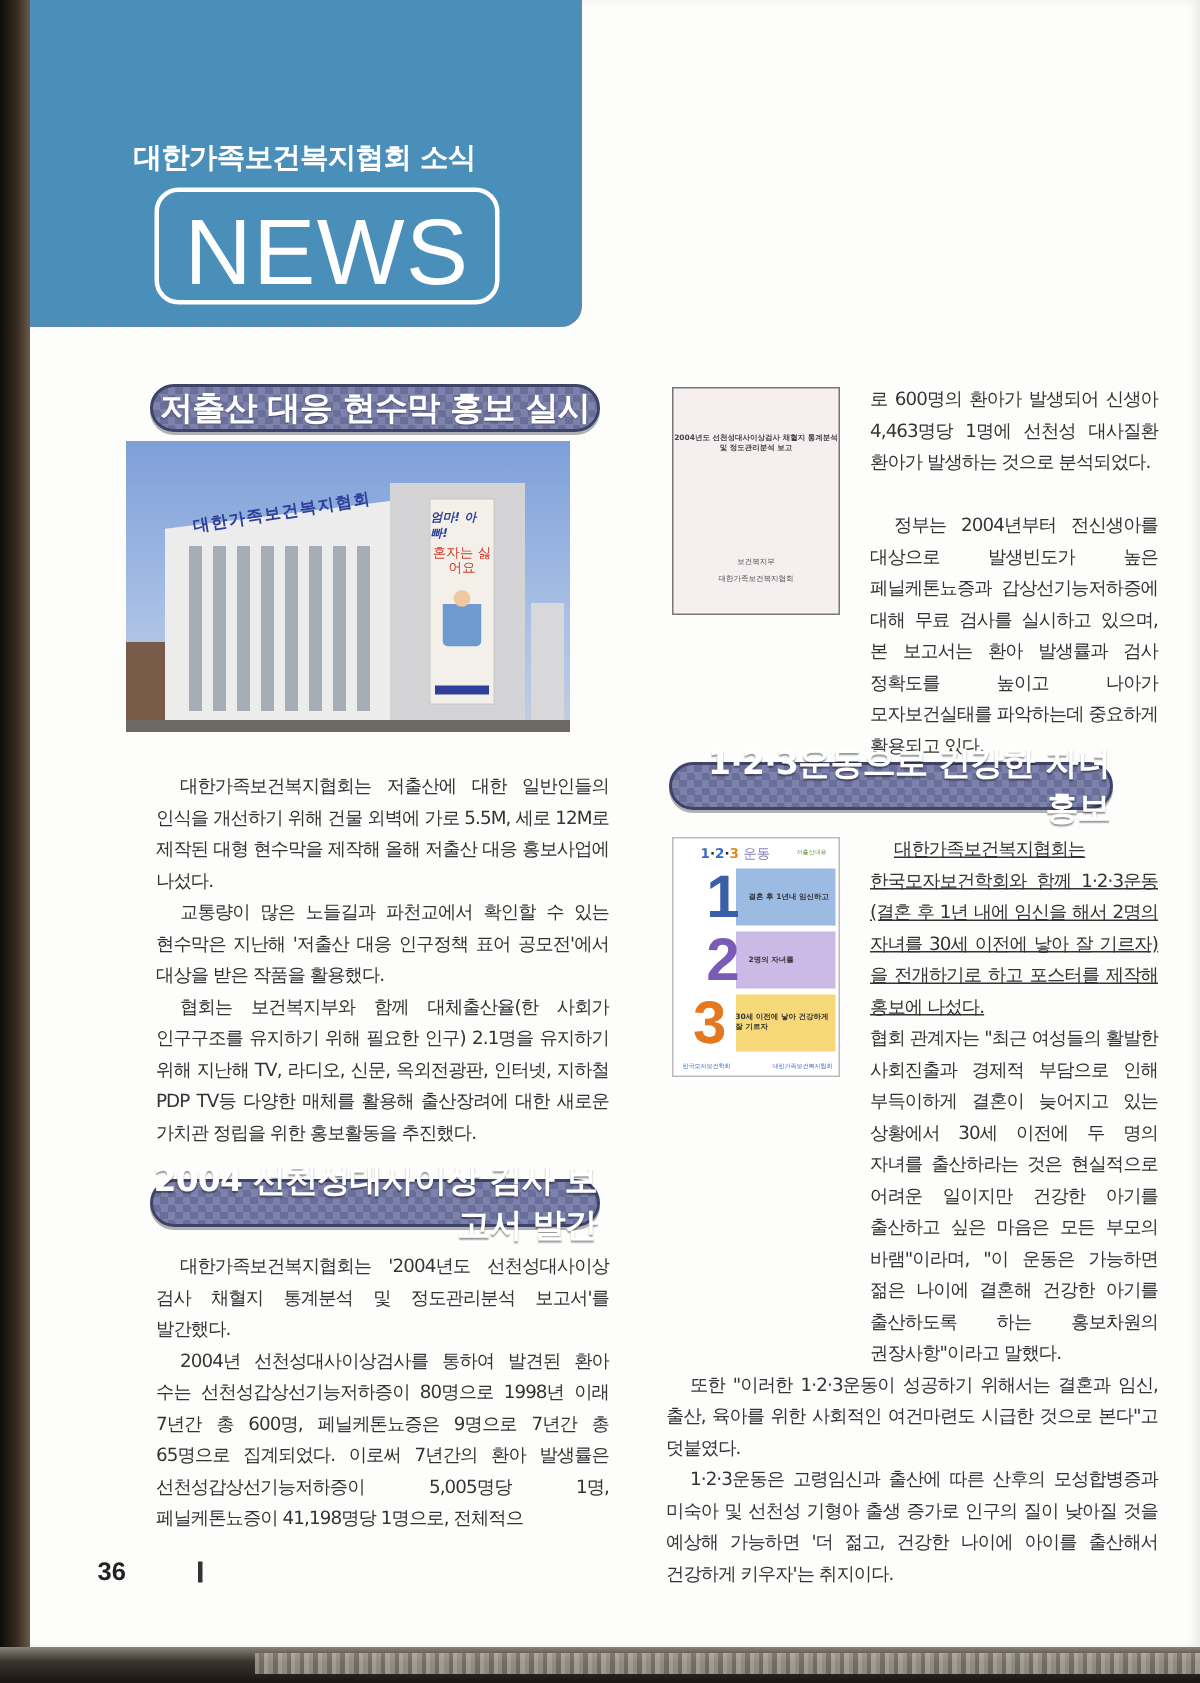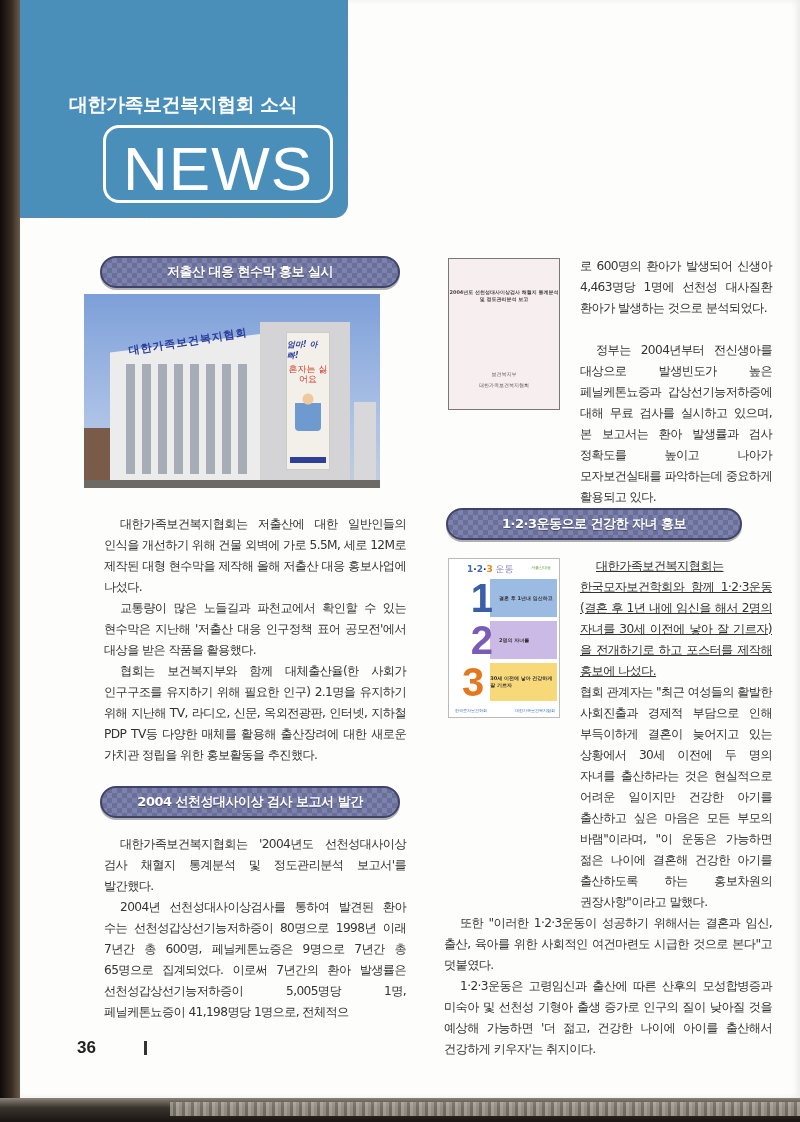--- a/index.html
+++ b/index.html
@@ -8,35 +8,35 @@
 
   .spine { position: absolute; left: 0; top: 0; width: 20px; height: 1122px;
     background: linear-gradient(90deg, #0d0a08 0%, #3b2e24 60%, #6a5c4c 100%); }
   .page { position: absolute; left: 20px; top: 0; width: 780px; height: 1098px; background: #fdfdfc;
     box-shadow: inset -3px 0 6px rgba(0,0,0,0.08); }
   .bottom-edge { position: absolute; left: 0; top: 1098px; width: 800px; height: 24px;
     background: linear-gradient(180deg, #8a8378 0%, #3a342e 40%, #1a1512 100%); }
   .bottom-edge .strip { position: absolute; left: 170px; top: 4px; width: 630px; height: 14px;
     background: repeating-linear-gradient(90deg, #b9b2a6 0 3px, #8d857a 3px 6px, #d0c9bd 6px 9px); opacity: 0.7; }
 
-  .header-band { position: absolute; left: 0; top: 0; width: 328px; height: 218px;
+  .header-band { position: absolute; left: 0; top: 0; width: 368px; height: 218px;
     background: #4a8fba; border-bottom-right-radius: 14px;
     border-right: 2px dashed rgba(110,130,160,0.55); border-bottom: 2px dashed rgba(110,130,160,0.55); }
   .header-band .sub { position: absolute; left: 0; width: 100%; top: 92px; text-align: center;
     color: #fff; font-size: 19px; font-weight: bold; letter-spacing: -0.5px; }
   .header-band .news-box { position: absolute; left: 83px; top: 125px; width: 230px; height: 78px;
     border: 3px solid #fff; border-radius: 16px; display: flex; align-items: flex-end; justify-content: center; }
   .header-band .news-box span { color: #fff; font-family: "Liberation Sans", sans-serif; font-size: 62px;
     letter-spacing: 1px; line-height: 1; }
 
   .pill { position: absolute; height: 32px; border-radius: 16px;
     background: repeating-conic-gradient(#6a6f9a 0 25%, #7d82ad 0 50%) 0 0/10px 10px;
     border: 2px solid #3f4368; box-shadow: 0 2px 0 rgba(0,0,0,0.3);
     display: flex; align-items: center; justify-content: center; }
-  .pill span { color: #fff; font-size: 13px; font-weight: bold; letter-spacing: -0.5px; text-shadow: 0 1px 1px rgba(0,0,0,0.4); }
+  .pill span { color: #fff; font-size: 22px; font-weight: bold; letter-spacing: -0.5px; text-shadow: 0 1px 1px rgba(0,0,0,0.4); text-align: right; }
 
   .photo { position: absolute; left: 84px; top: 294px; width: 296px; height: 194px; overflow: hidden;
     background: linear-gradient(180deg, #7d9fd8 0%, #a9c0e6 60%, #c4cde0 100%); }
   .photo .bldg { position: absolute; left: 26px; top: 28px; width: 250px; height: 166px; }
   .photo .bldg-main { position: absolute; left: 0; top: 12px; width: 150px; height: 154px; background: #ececec;
     clip-path: polygon(0 12%, 100% 0, 100% 100%, 0 100%); }
   .photo .bldg-side { position: absolute; left: 150px; top: 0; width: 90px; height: 166px; background: #d4d4d6; }
   .photo .windows { position: absolute; left: 12px; top: 42px; width: 125px; height: 110px;
     background: repeating-linear-gradient(90deg, transparent 0 4px, #9aa3ad 4px 13px, transparent 13px 16px),
                 repeating-linear-gradient(0deg, #ececec 0 14px, transparent 14px 26px); opacity: 0.85; }
@@ -66,21 +66,21 @@
   .poster .ttl .n1, .poster .ttl .n2 { color: #3a6bc0; } .poster .ttl .n3 { color: #e58a1e; } .poster .ttl .w { color: #8a7fb8; font-weight: normal; }
   .poster .logo { position: absolute; right: 8px; top: 6px; font-size: 4px; color: #6a9a40; }
   .poster .row { position: absolute; left: 4px; width: 104px; height: 38px; display: flex; align-items: center; }
   .poster .row .num { font-family: "Liberation Sans", sans-serif; font-weight: bold; font-size: 40px; line-height: 1; width: 40px; text-align: right; margin-right: 6px; }
   .poster .row .txt { font-size: 5px; line-height: 7px; font-weight: bold; color: #333; }
   .poster .r1 { top: 20px; background: linear-gradient(90deg, transparent 36%, #9cbbe2 36%); } .poster .r1 .num { color: #3a5ea8; }
   .poster .r2 { top: 62px; background: linear-gradient(90deg, transparent 36%, #cbb9e6 36%); } .poster .r2 .num { color: #7a5bb8; }
   .poster .r3 { top: 104px; background: linear-gradient(90deg, transparent 36%, #f7d97a 36%); } .poster .r3 .num { color: #e5781e; }
   .poster .foot { position: absolute; left: 6px; bottom: 4px; font-size: 4px; color: #3a6bc0; width: 100px; display: flex; justify-content: space-between; }
 
-  .footer { position: absolute; left: 77px; top: 1038px; display: flex; align-items: center; gap: 41px; }
+  .footer { position: absolute; left: 65px; top: 1038px; display: flex; align-items: center; gap: 41px; }
   .footer .pg { font-family: "Liberation Sans", sans-serif; font-weight: bold; font-size: 17px; color: #222; }
   .footer .bar { width: 3px; height: 14px; background: #333; margin: 0 5px 0 7px; }
   .footer .quote { font-family: "Liberation Sans", sans-serif; font-size: 12px; color: #555; letter-spacing: -0.5px; }
 </style>
 </head>
 <body>
 
 <div class="spine"></div>
 <div class="page"></div>
 <div class="bottom-edge">

